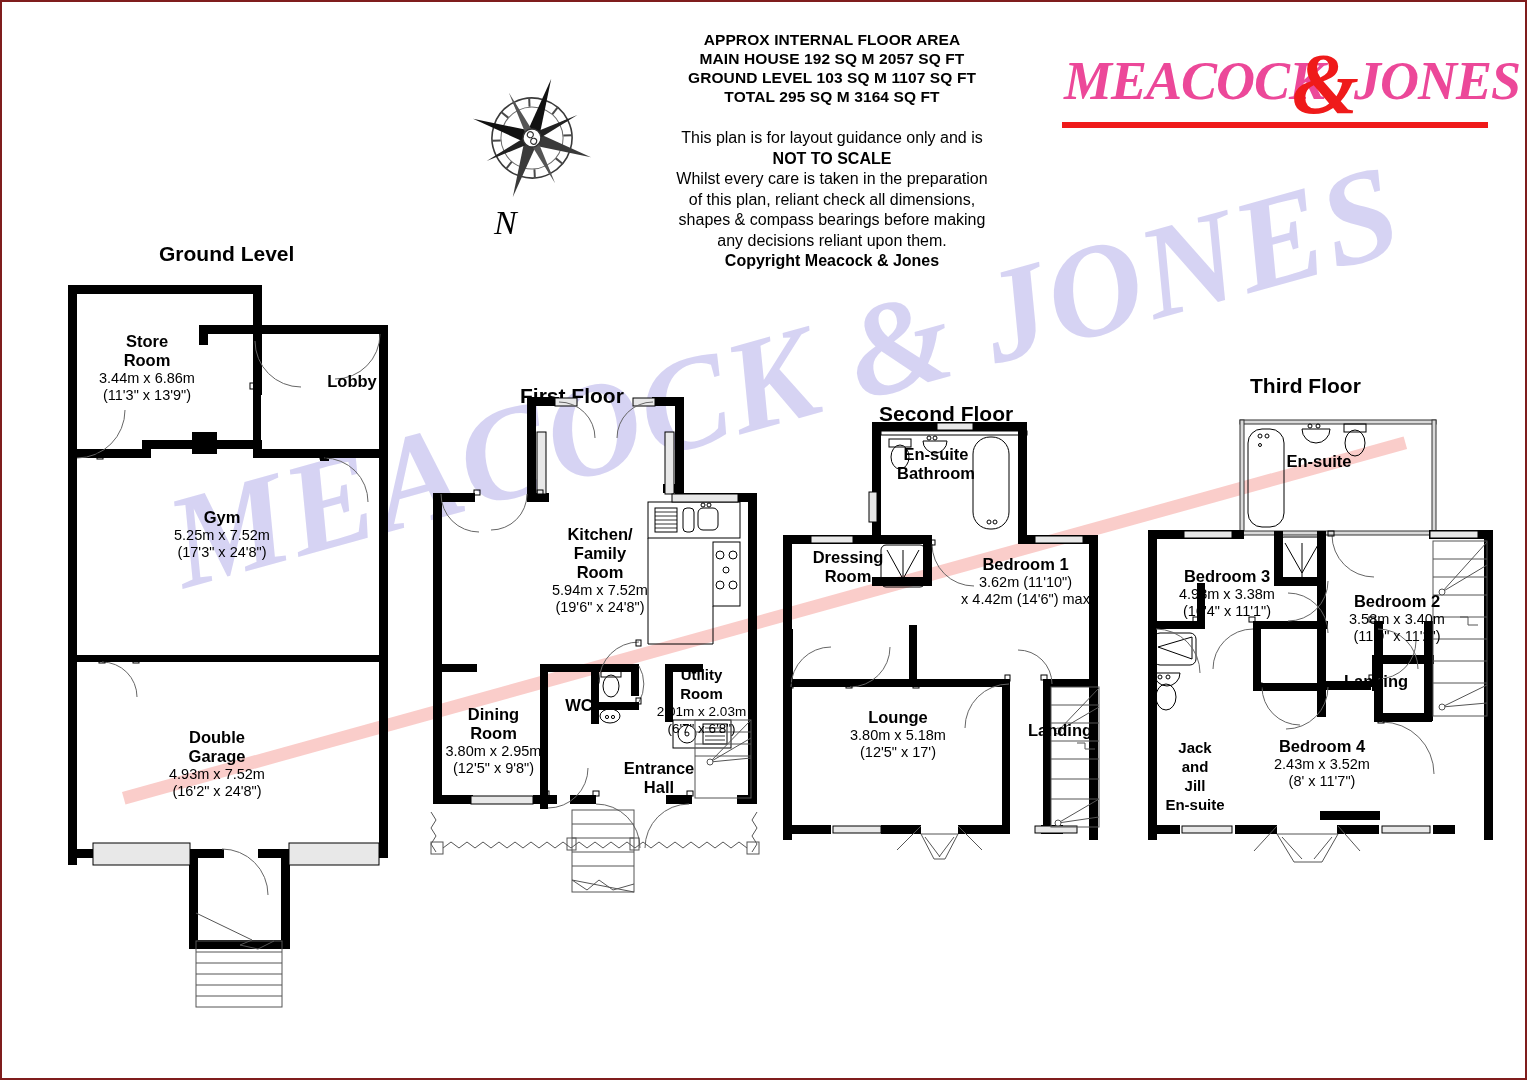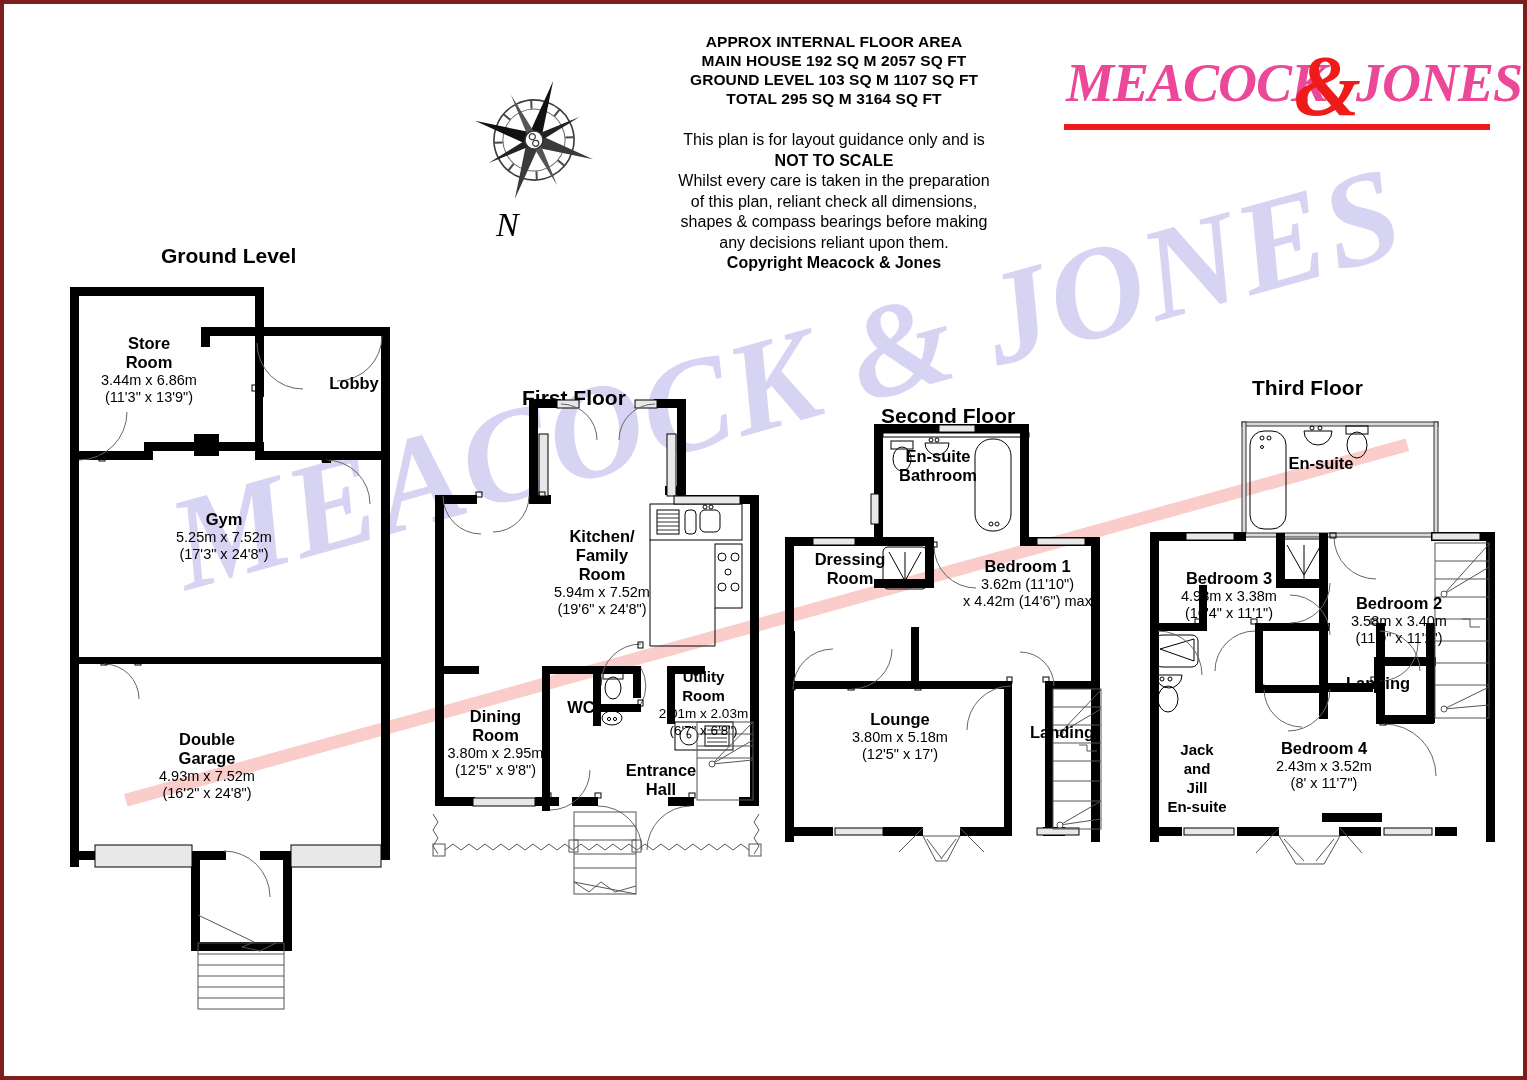--- a/index.html
+++ b/index.html
@@ -1,20 +1,20 @@
 <!DOCTYPE html>
 <html><head>
 <meta charset="utf-8">
 <style>
   html,body{margin:0;padding:0;background:#ffffff;}
   body{width:1527px;height:1080px;position:relative;overflow:hidden;
        font-family:"Liberation Sans",sans-serif;color:#000;}
 
   #frame{position:absolute;left:0;top:0;width:1527px;height:1080px;
-         box-sizing:border-box;border:4px solid #7f1d1d;background:#fff;}
+         box-sizing:border-box;border:2px solid #7f1d1d;background:#fff;}
 
   
   #hdr-area{position:absolute;left:620px;top:28px;width:420px;text-align:center;
             font-weight:bold;font-size:15.5px;line-height:19px;letter-spacing:.1px;}
   #hdr-note{position:absolute;left:620px;top:126px;width:420px;text-align:center;
             font-size:16px;line-height:20.5px;}
   #hdr-note .b{font-weight:bold;}
 
   
   #logo{position:absolute;left:1052px;top:40px;width:440px;height:90px;}
@@ -219,21 +219,21 @@
   <div class="lbl" style="left:300px;top:370px;width:100px;">
     <div class="nm">Lobby</div>
   </div>
 
   <div class="lbl" style="left:155px;top:506px;width:130px;">
     <div class="nm">Gym</div>
     <div class="dim">5.25m x 7.52m</div>
     <div class="dim">(17'3" x 24'8")</div>
   </div>
 
-  <div class="lbl" style="left:138px;top:726px;width:130px;">
+  <div class="lbl" style="left:150px;top:726px;width:130px;">
     <div class="nm">Double</div>
     <div class="nm">Garage</div>
     <div class="dim">4.93m x 7.52m</div>
     <div class="dim">(16'2" x 24'8")</div>
   </div>
 
   <div class="plan-title" style="left:518px;top:338px;margin-top:44px;">First Floor</div>
 
   <svg class="plan" style="left:415px;top:370px;" width="360" height="560" viewBox="0 0 360 560">
     <g class="w">

